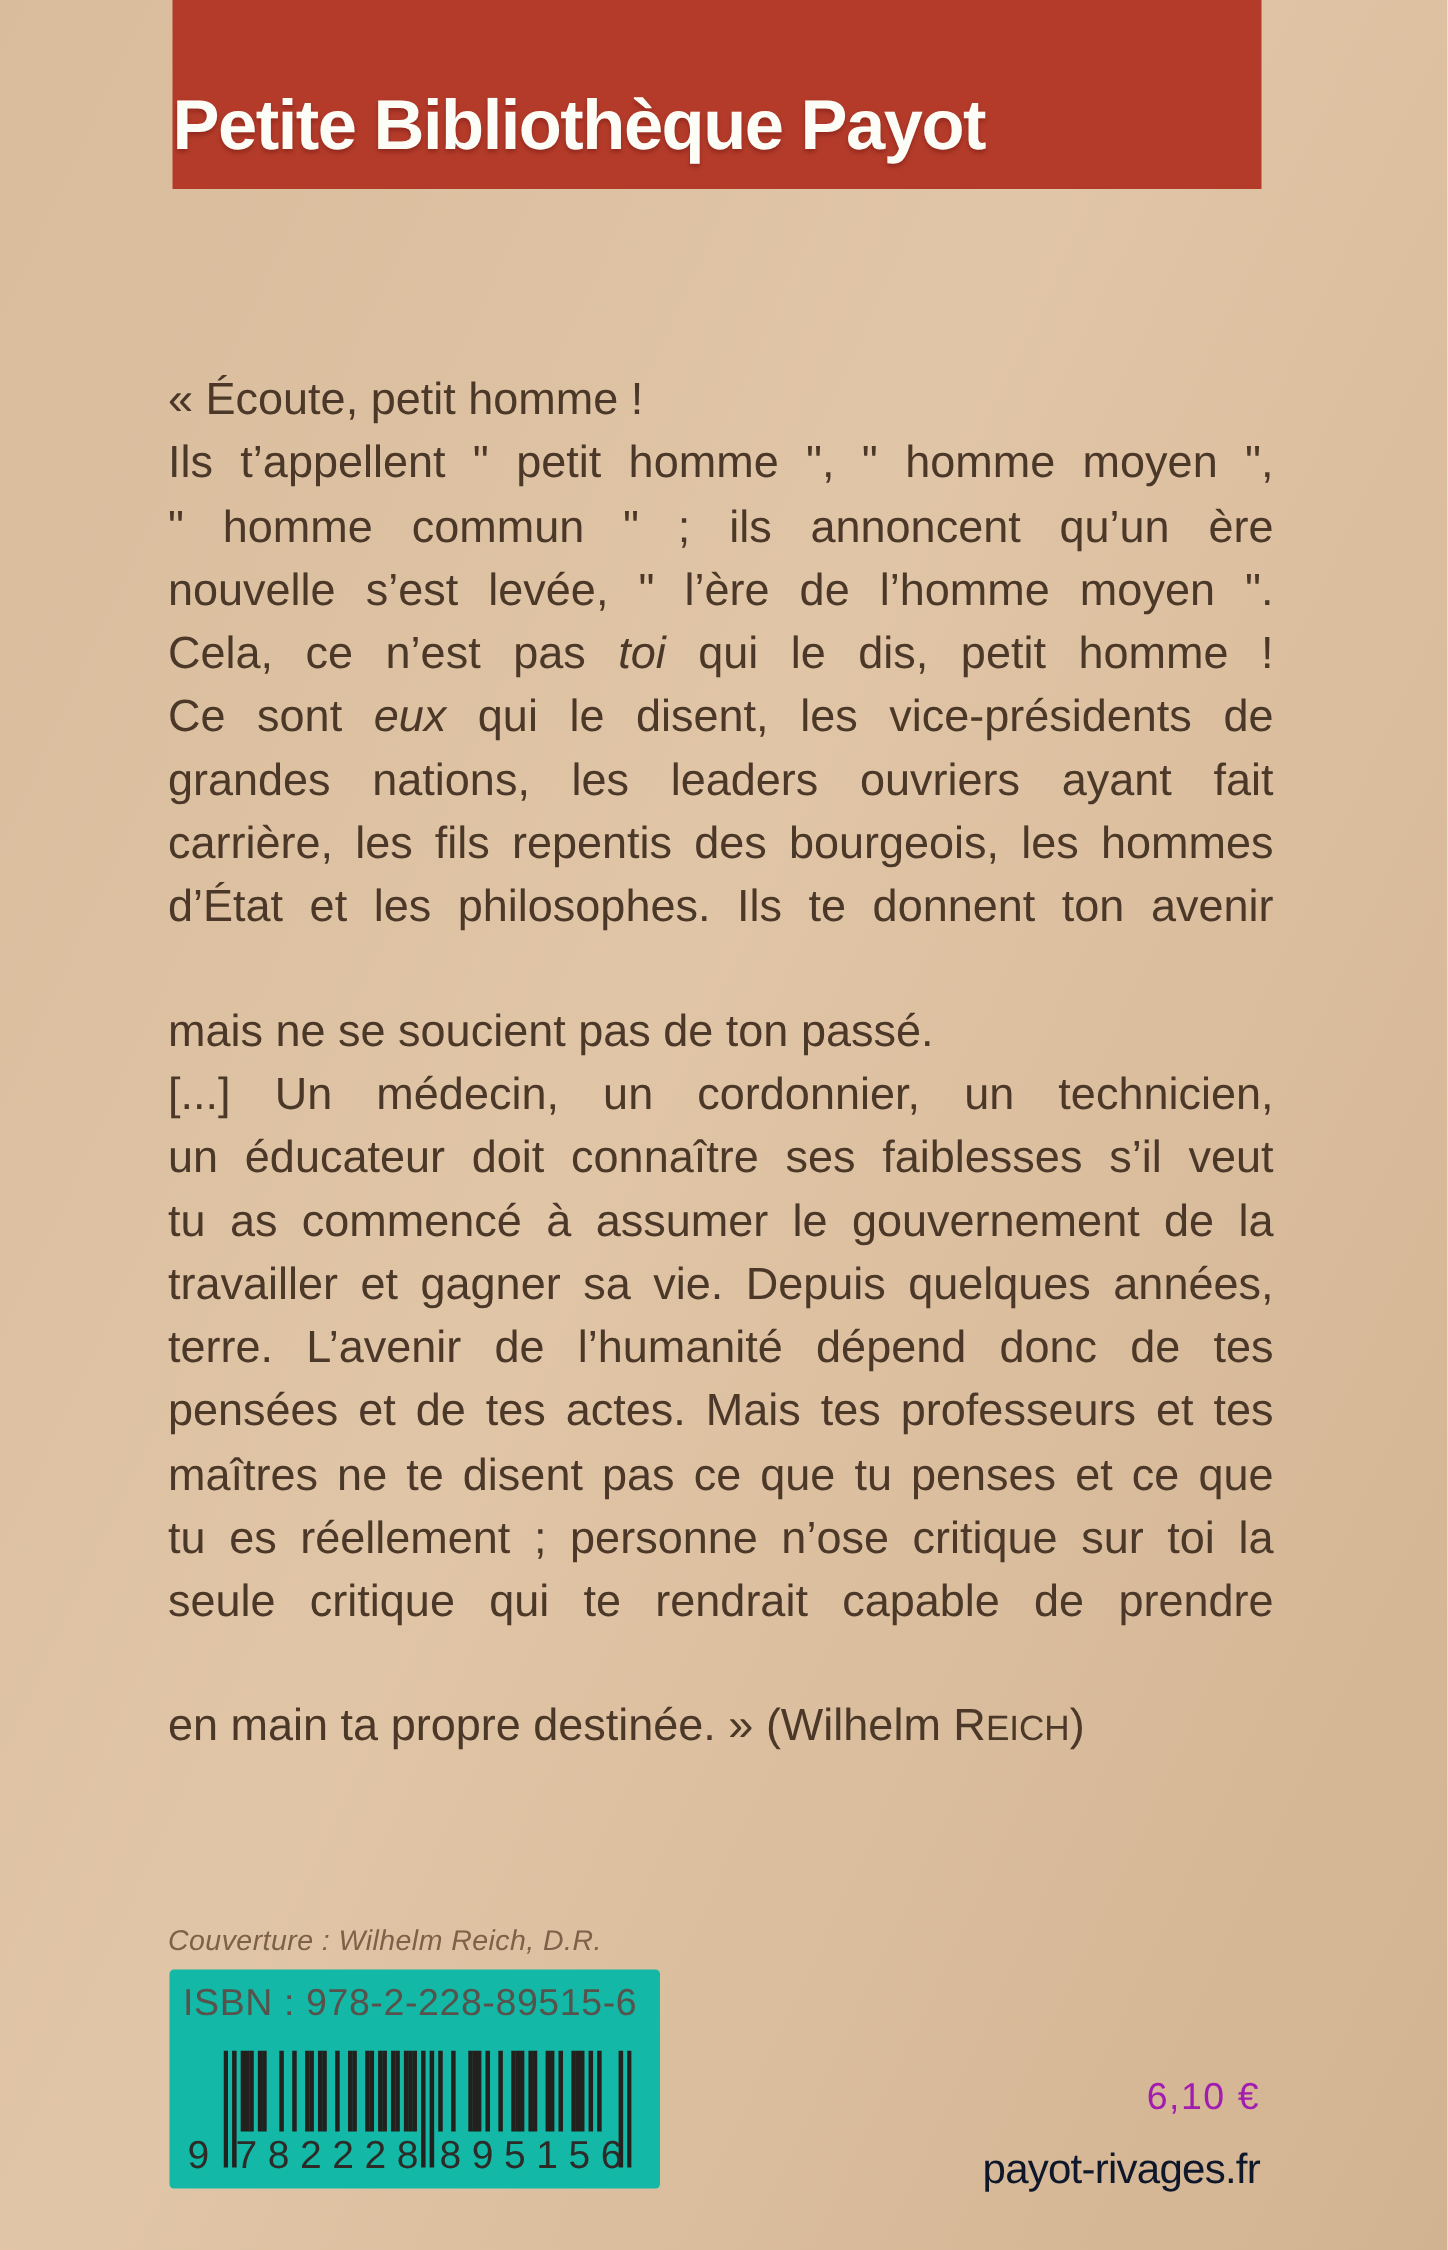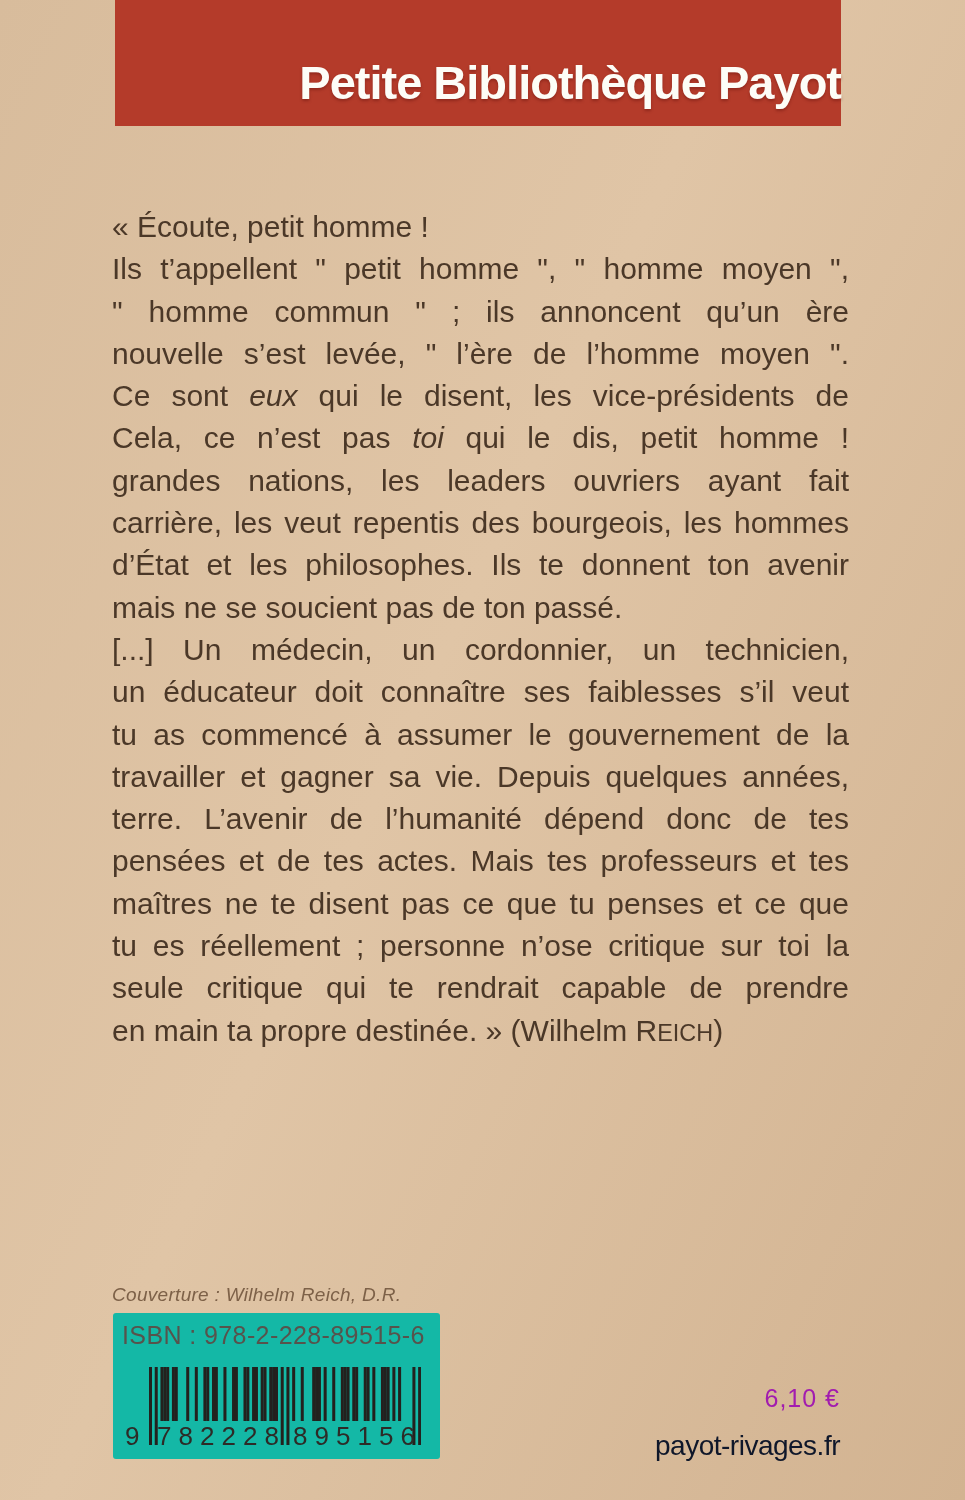--- a/index.html
+++ b/index.html
@@ -3,34 +3,34 @@
 <meta charset="utf-8">
 <style>
   html,body{margin:0;padding:0;}
   body{
     width:965px;height:1500px;position:relative;overflow:hidden;
     font-family:"Liberation Sans",sans-serif;
     background:linear-gradient(115deg,#d8bc9c 0%,#e0c5a6 45%,#d2b391 100%);
   }
   .banner{
     position:absolute;left:115px;top:0;width:726px;height:126px;
-    display:flex;align-items:flex-end;justify-content:flex-end;
+    display:flex;align-items:flex-end;justify-content:flex-start;
     padding-bottom:16px;box-sizing:border-box;
   }
   .banner-title{
     font-size:47px;font-weight:bold;letter-spacing:-1px;
     text-shadow:0 2px 3px rgba(80,10,5,0.35);
     white-space:nowrap;
   }
   .quote{
     position:absolute;left:112px;top:206px;width:737px;
     font-size:30px;line-height:42.3px;color:#4b3828;
   }
   .quote .line{text-align:justify;text-align-last:justify;}
-  .quote .line.short{text-align-last:left;}
+  .quote .line.short{text-align-last:left;margin-top:40px;}
   .quote .i{font-style:italic;}
   .quote .sc{font-size:0.78em;}
   .credit{
     position:absolute;left:112px;top:1284px;
     font-size:19px;color:#7d6148;letter-spacing:0.3px;font-style:italic;
   }
   .sticker{
     position:absolute;left:113px;top:1313px;width:327px;height:146px;
     background:#14b8a6;border-radius:3px;box-sizing:border-box;
   }
@@ -63,24 +63,24 @@
 
 <div class="banner" style="background: rgb(180, 59, 42);">
   <div class="banner-title" style="color: rgb(253, 253, 247);">Petite Bibliothèque Payot</div>
 </div>
 
 <div class="quote">
     <div class="line short"><span>« Écoute, petit homme !</span></div>
     <div class="line"><span>Ils t’appellent " petit homme ", " homme moyen ",</span></div>
     <div class="line"><span>" homme commun " ; ils annoncent qu’un ère</span></div>
     <div class="line"><span>nouvelle s’est levée, " l’ère de l’homme moyen ".</span></div>
+    <div class="line"><span>Cela, ce n’est pas </span><span class="i">toi</span><span> qui le dis, petit homme !</span></div>
     <div class="line"><span>Ce sont </span><span class="i">eux</span><span> qui le disent, les vice-présidents de</span></div>
-    <div class="line"><span>Cela, ce n’est pas </span><span class="i">toi</span><span> qui le dis, petit homme !</span></div>
     <div class="line"><span>grandes nations, les leaders ouvriers ayant fait</span></div>
-    <div class="line"><span>carrière, les veut repentis des bourgeois, les hommes</span></div>
+    <div class="line"><span>carrière, les fils repentis des bourgeois, les hommes</span></div>
     <div class="line"><span>d’État et les philosophes. Ils te donnent ton avenir</span></div>
     <div class="line short"><span>mais ne se soucient pas de ton passé.</span></div>
     <div class="line"><span>[...] Un médecin, un cordonnier, un technicien,</span></div>
     <div class="line"><span>un éducateur doit connaître ses faiblesses s’il veut</span></div>
     <div class="line"><span>tu as commencé à assumer le gouvernement de la</span></div>
     <div class="line"><span>travailler et gagner sa vie. Depuis quelques années,</span></div>
     <div class="line"><span>terre. L’avenir de l’humanité dépend donc de tes</span></div>
     <div class="line"><span>pensées et de tes actes. Mais tes professeurs et tes</span></div>
     <div class="line"><span>maîtres ne te disent pas ce que tu penses et ce que</span></div>
     <div class="line"><span>tu es réellement ; personne n’ose critique sur toi la</span></div>

